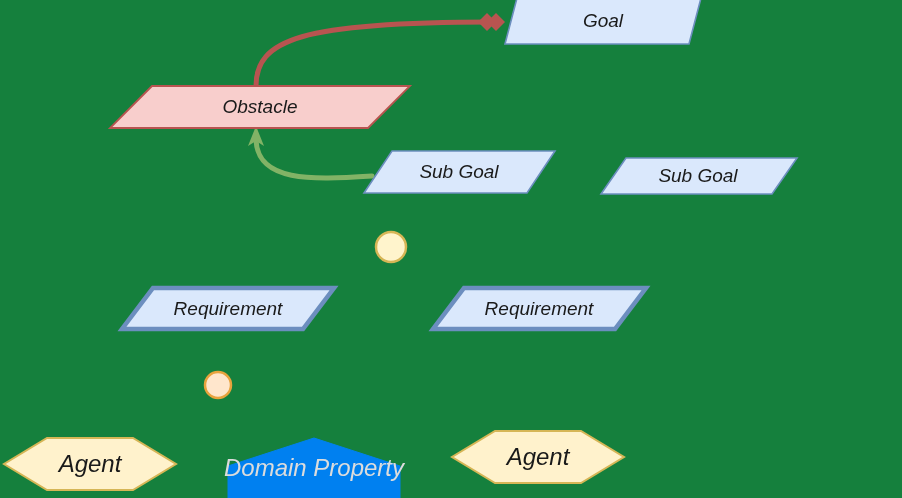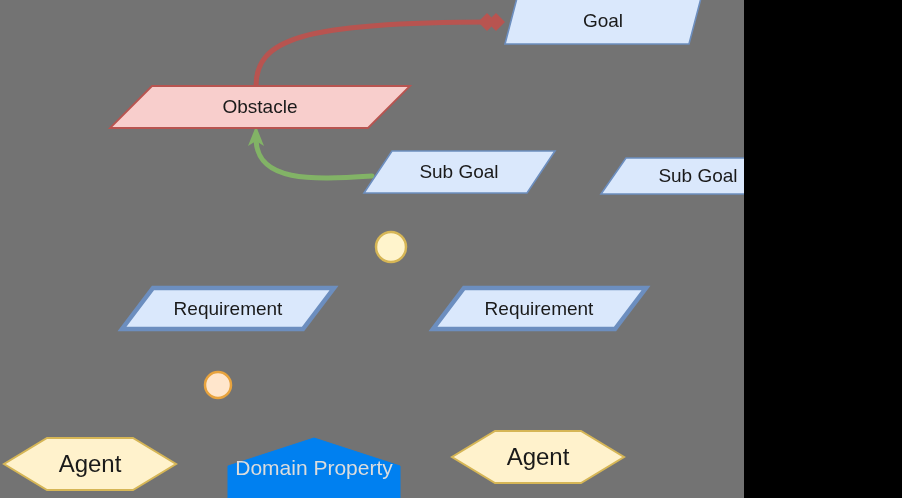--- a/index.html
+++ b/index.html
@@ -6,24 +6,25 @@
   html, body {
     margin: 0;
     padding: 0;
     background: #000000;
   }
   body {
     font-family: "Liberation Sans", sans-serif;
   }
   #canvas {
     position: relative;
-    width: 744px;
+    width: 902px;
     height: 498px;
-    background: #737373;
+    background: #15803d;
     overflow: hidden;
+    font-style: italic;
   }
   #canvas svg.layer {
     position: absolute;
     left: 0;
     top: 0;
     width: 902px;
     height: 498px;
     overflow: visible;
   }
   .node-label {
@@ -36,21 +37,21 @@
   }
   .lbl-goal, .lbl-subgoal, .lbl-obstacle, .lbl-req {
     font-size: 19px;
     color: #1a1a1a;
   }
   .lbl-agent {
     font-size: 24px;
     color: #1a1a1a;
   }
   .lbl-domprop {
-    font-size: 21px;
+    font-size: 24px;
     color: #dcdcdc;
   }
 </style>
 </head>
 <body>
 
 <div id="canvas">
 
   <svg class="layer" viewBox="0 0 902 498" xmlns="http://www.w3.org/2000/svg">
 

